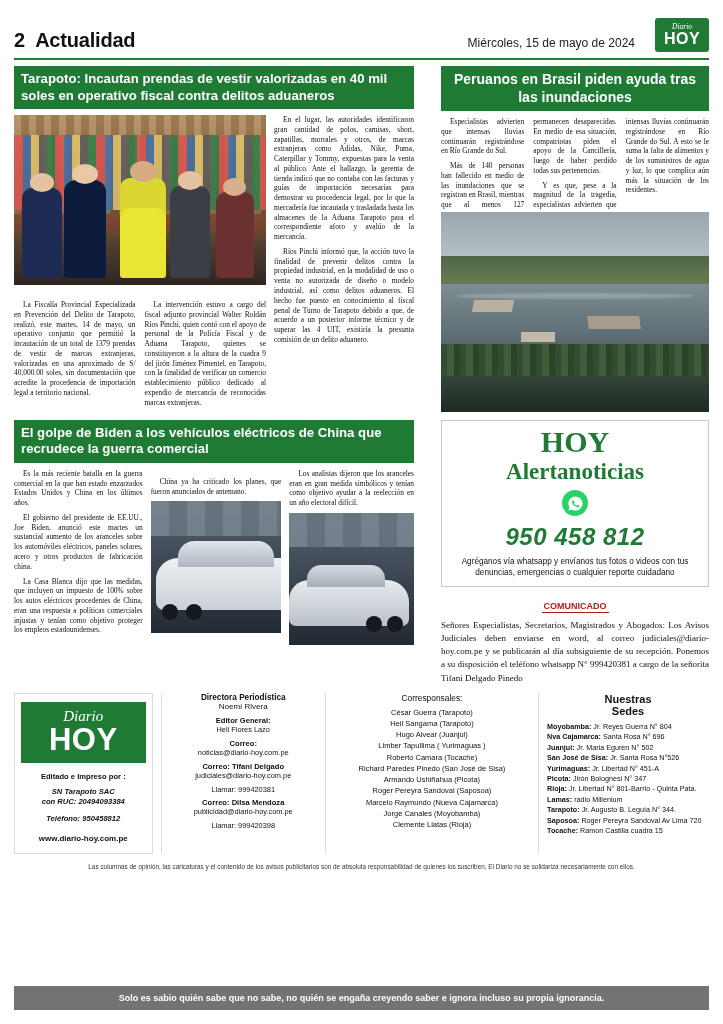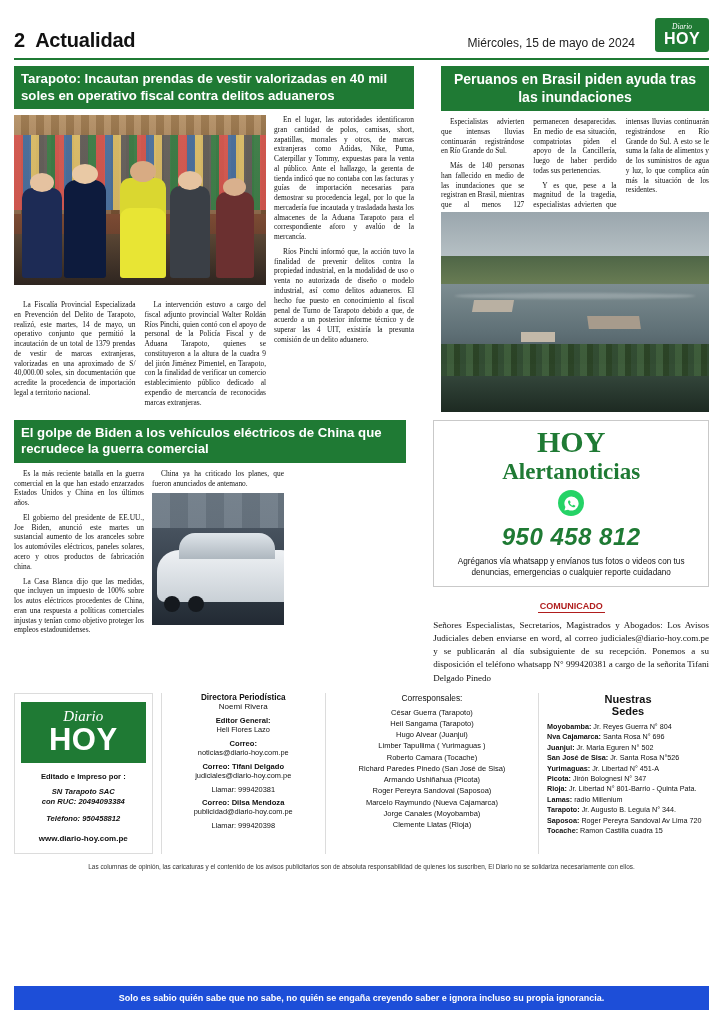--- a/index.html
+++ b/index.html
@@ -132,21 +132,21 @@
 
   .bz-sedes .ttl { font-family:"Liberation Sans", sans-serif; font-weight:bold; font-size:11px; text-align:center; line-height:1.15; margin-bottom:4px;}
   .bz-sedes ul { list-style:none; margin:0; padding:0; }
   .bz-sedes li { font-family:"Liberation Sans", sans-serif; font-size:7.2px; line-height:1.45; }
   .bz-sedes li b { font-weight:bold; }
 
   .disclaimer { text-align:center; font-family:"Liberation Sans", sans-serif; font-size:6.4px; color:#333; line-height:1.45; margin-top:8px; }
 
   .footer-bar {
     position:absolute; left:14px; right:14px; bottom:14px;
-    background:#1d4ed8; color:#fff; text-align:center;
+    background:#737373; color:#fff; text-align:center;
     font-family:"Liberation Sans", sans-serif; font-weight:bold; font-size:9px;
     padding:6px 10px; line-height:1.35;
   }
   .vsep { border-left:1px solid #dcdcdc; }
 </style>
 </head>
 <body>
 
 <div class="page">
 
@@ -219,30 +219,42 @@
     <div class="col-left">
       <div class="headline">El golpe de Biden a los vehículos eléctricos de China que recrudece la guerra comercial</div>
       <div style="display:flex; gap:8px; margin-top:6px;">
         <div style="width:130px;">
           <div class="body-cols">
             <p class="first">Es la más reciente batalla en la guerra comercial en la que han estado enzarzados Estados Unidos y China en los últimos años.</p>
             <p>El gobierno del presidente de EE.UU., Joe Biden, anunció este martes un sustancial aumento de los aranceles sobre los automóviles eléctricos, paneles solares, acero y otros productos de fabricación china.</p>
             <p>La Casa Blanca dijo que las medidas, que incluyen un impuesto de 100% sobre los autos eléctricos procedentes de China, eran una respuesta a políticas comerciales injustas y tenían como objetivo proteger los empleos estadounidenses.</p>
           </div>
         </div>
-        <div style="width:132px;">
+        <div style="width:132px;margin-top:8px;">
           <div class="body-cols">
             <p>China ya ha criticado los planes, que fueron anunciados de antemano.</p>
           </div>
           <div class="photo photo-ev" style="height:132px; margin-top:4px;">
             <div class="ev-bg"></div>
             <div class="ev-ceiling"></div>
             <div class="ev-car1"></div>
             <div class="ev-w1"></div>
               <div class="ev-w2"></div>
+          </div>
+        </div>
+        <div style="width:126px;">
+          <div class="body-cols">
+            <p>Los analistas dijeron que los aranceles eran en gran medida simbólicos y tenían como objetivo ayudar a la reelección en un año electoral difícil.</p>
+          </div>
+          <div class="photo photo-ev" style="height:132px; margin-top:4px;">
+            <div class="ev-bg"></div>
+            <div class="ev-ceiling"></div>
+            <div class="ev-car2"></div>
+            <div class="ev-w3"></div>
+              <div class="ev-w4"></div>
           </div>
         </div>
       </div>
     </div>
 
     <div class="col-right">
       <div class="alert-box">
         <div class="alert-title1">HOY</div>
         <div class="alert-title2">Alertanoticias</div>
         <div class="wa-row">

